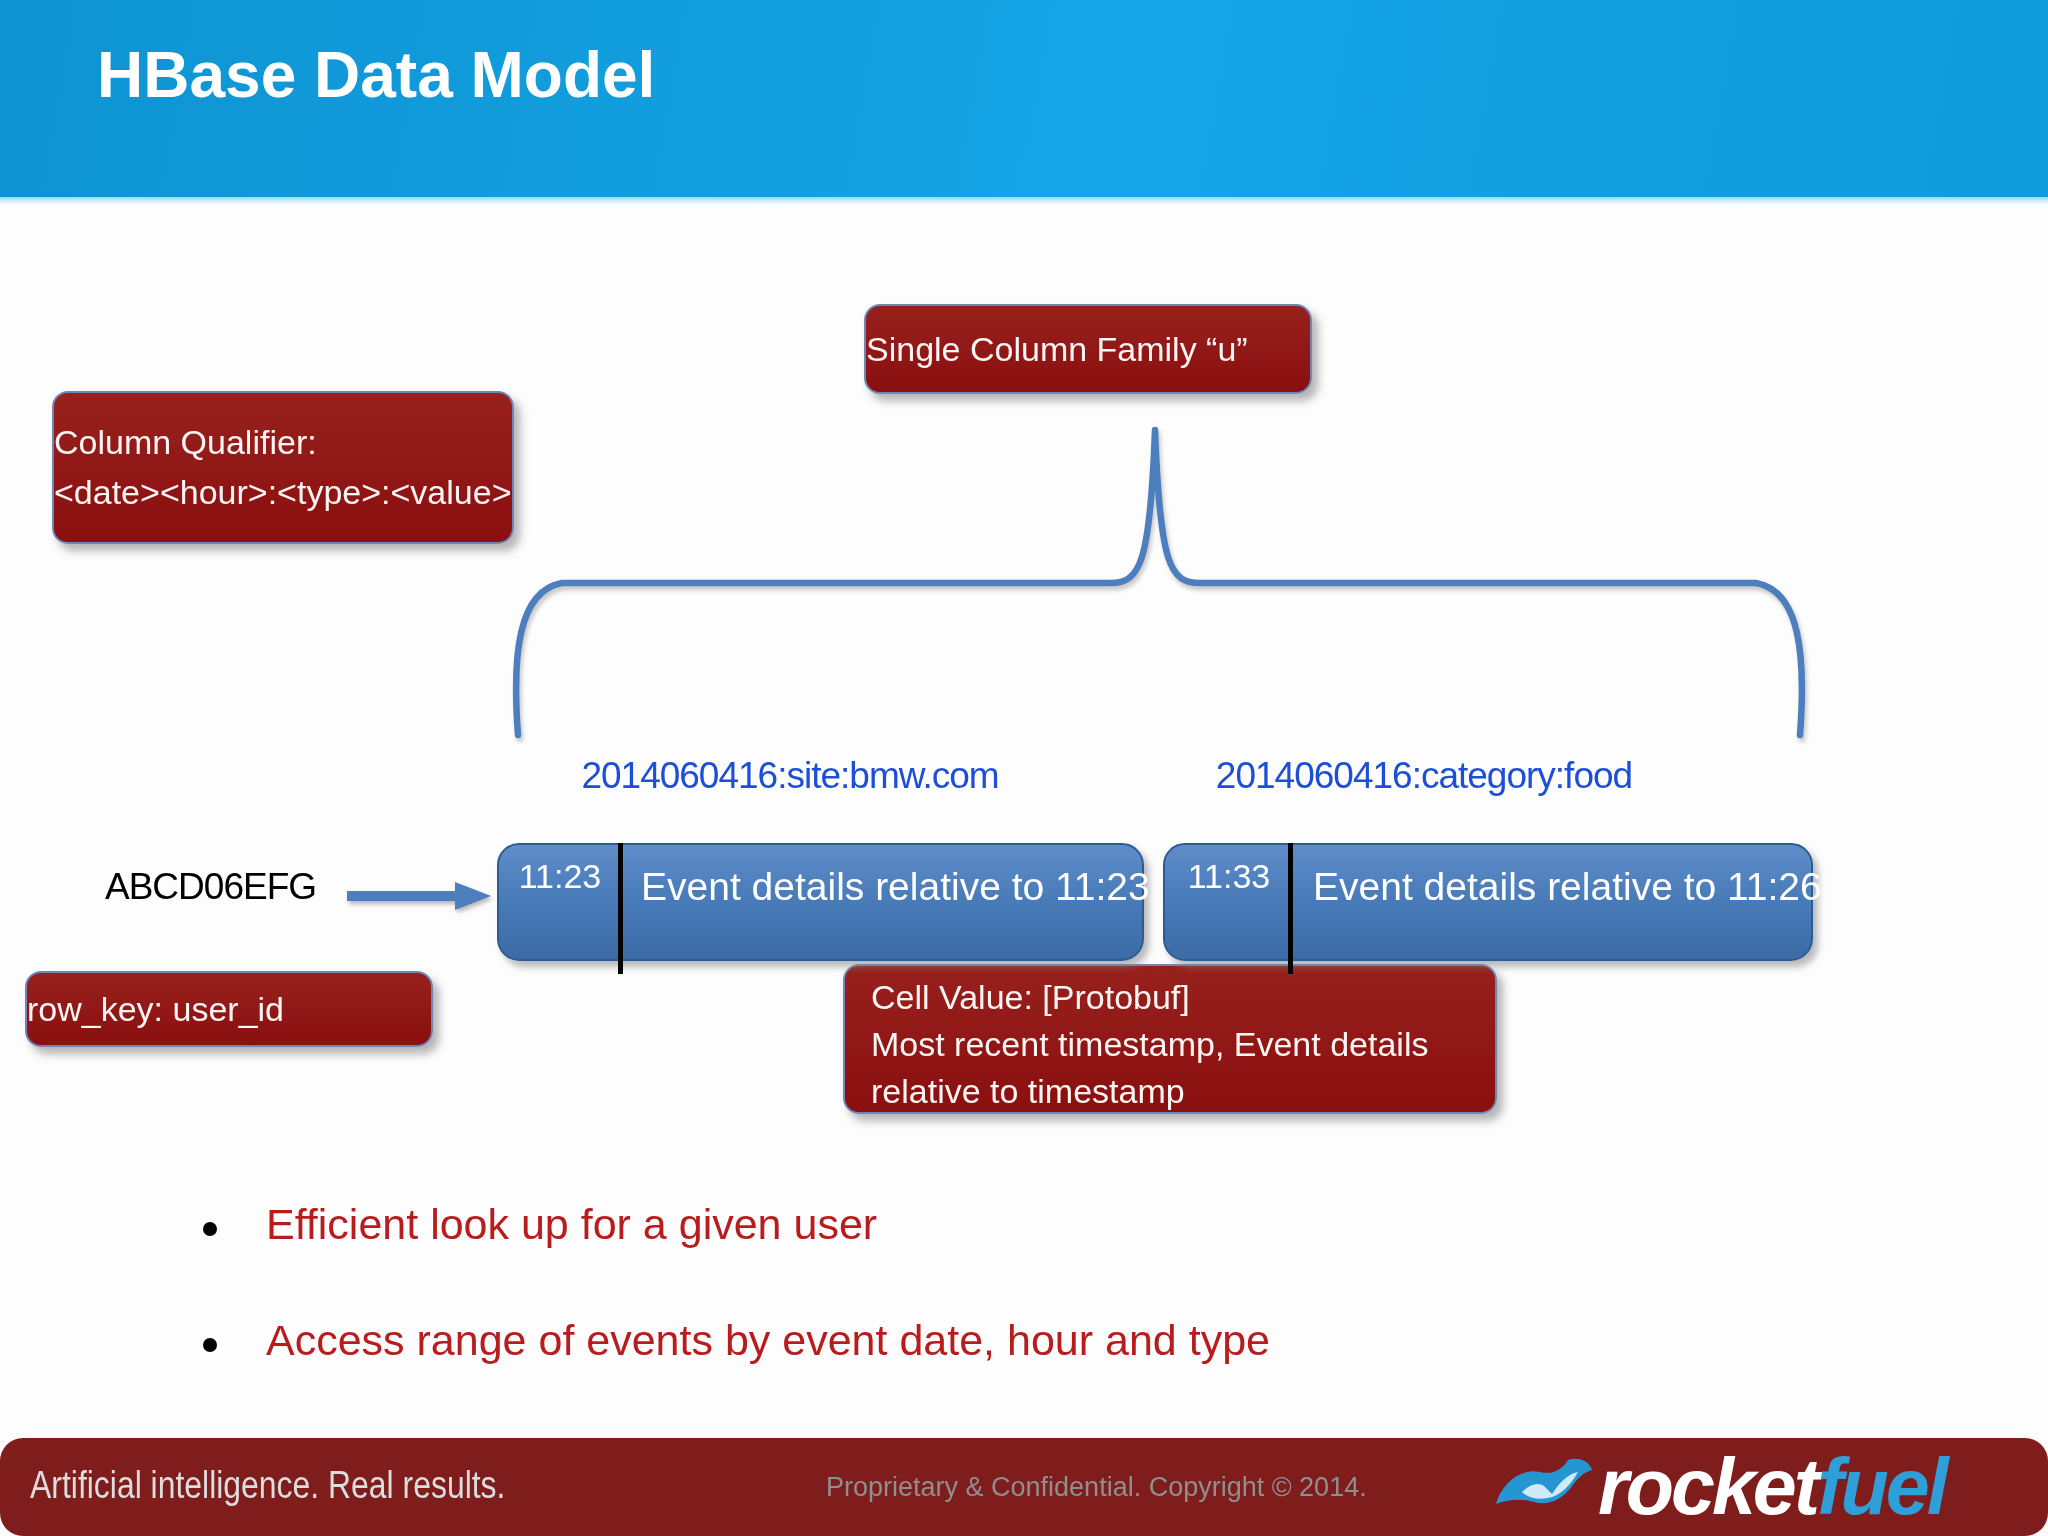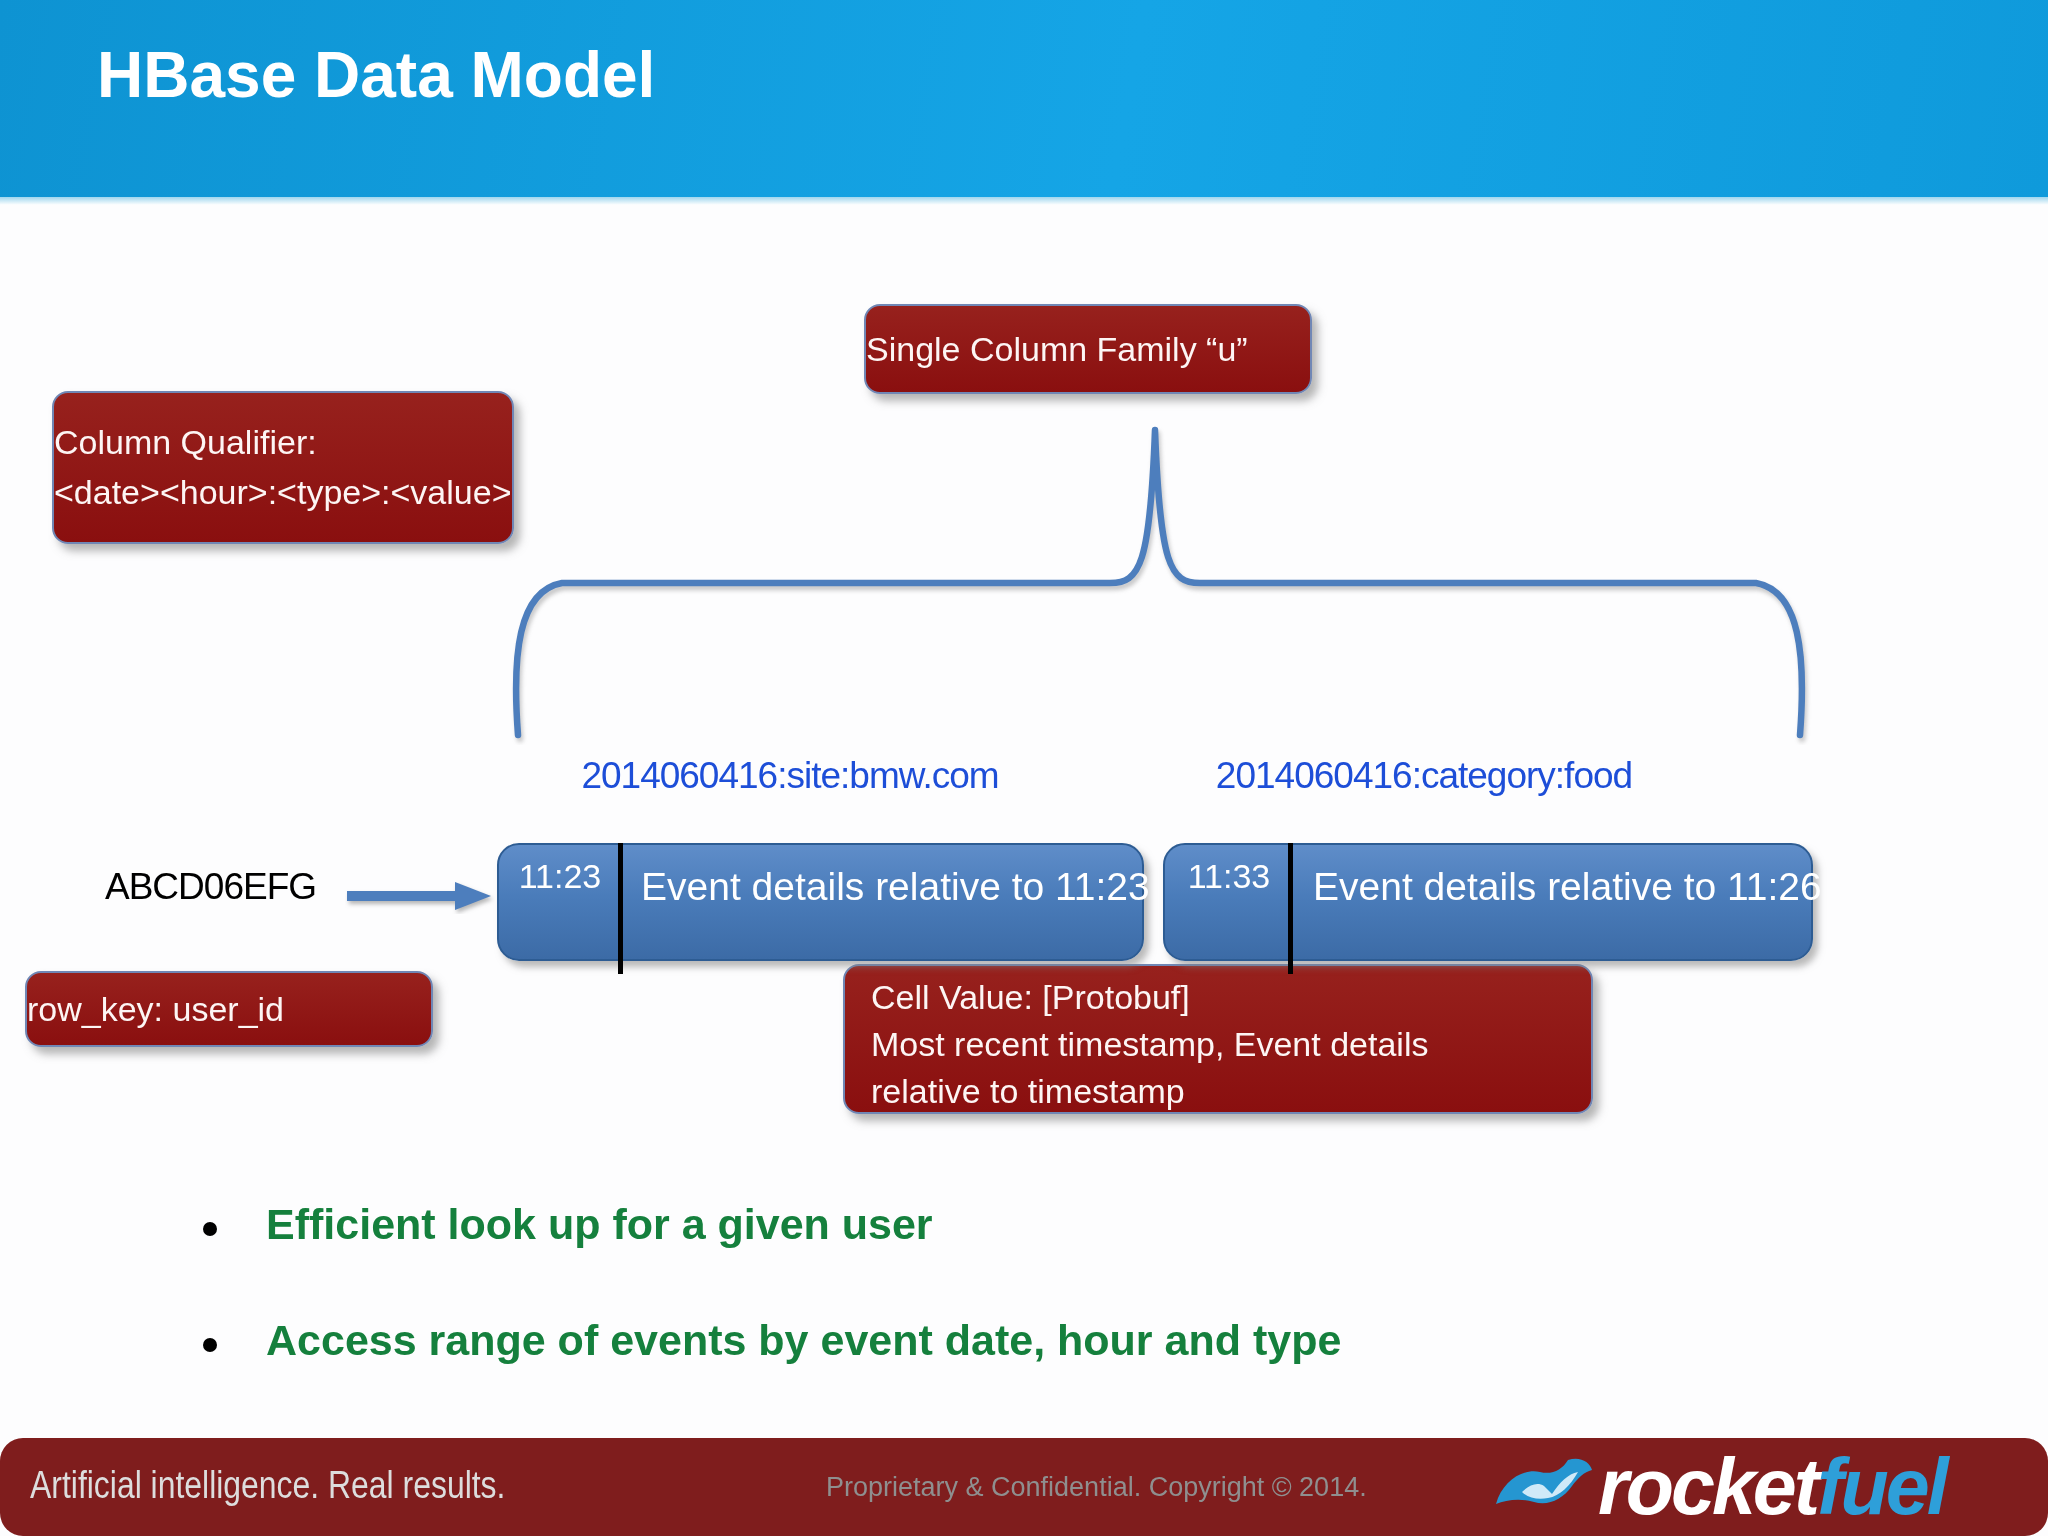--- a/index.html
+++ b/index.html
@@ -28,21 +28,21 @@
   .callout {
     position:absolute; background:linear-gradient(180deg,#97211d 0%,#8a0f0f 100%);
     border:2px solid #7087b5; border-radius:16px;
     box-shadow:6px 7px 8px rgba(110,110,110,0.5);
     color:#fdf5f4; text-align:left;
   }
   .box-family { left:864px; top:304px; width:448px; height:90px; font-size:34px; line-height:86px; }
   .box-qualifier { left:52px; top:391px; width:462px; height:153px; font-size:34px; padding-top:24px; line-height:50px; }
   .box-rowkey { left:25px; top:971px; width:408px; height:76px; font-size:34px; line-height:72px; }
   .box-cellvalue {
-    left:843px; top:964px; width:750px; height:150px;
+    left:843px; top:964px; width:654px; height:150px;
     font-size:34px; line-height:47px; text-align:left; padding:8px 0 0 26px;
   }
 
   
   .brace-svg { position:absolute; left:500px; top:415px; width:1320px; height:330px; }
   .col-label {
     position:absolute; top:755px; width:500px; text-align:center;
     font-size:37px; color:#1d4ed8; letter-spacing:-1px;
   }
   .col-label-1 { left:540px; }
@@ -75,21 +75,21 @@
   .divider-2 { left:1288px; }
 
   
   .bullet-row { position:absolute; left:203px; display:flex; align-items:flex-start; }
   .bullet-1 { top:1200px; }
   .bullet-2 { top:1316px; }
   .bullet-dot {
     width:14px; height:14px; border-radius:50%; background:#000;
     margin-top:22px; margin-right:49px; flex:none;
   }
-  .bullet-text { font-size:43px; color:#15803d;font-weight:bold; }
+  .bullet-text { font-size:43px; color:#b91c1c; }
 
   
   .footer {
     position:absolute; left:0; top:1438px; width:2048px; height:98px;
     background:#7f1d1d;
     border-radius:23px;
   }
   .tagline {
     position:absolute; left:30px; top:26px; font-size:38px; color:#dddddd;
     transform:scaleX(0.84); transform-origin:left center; white-space:nowrap;

